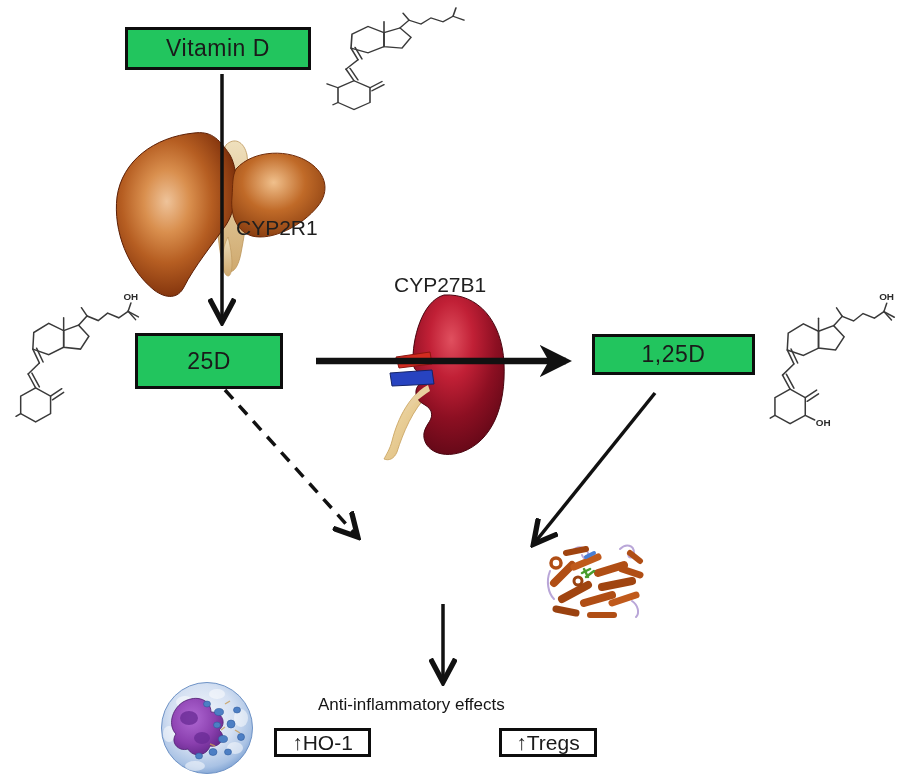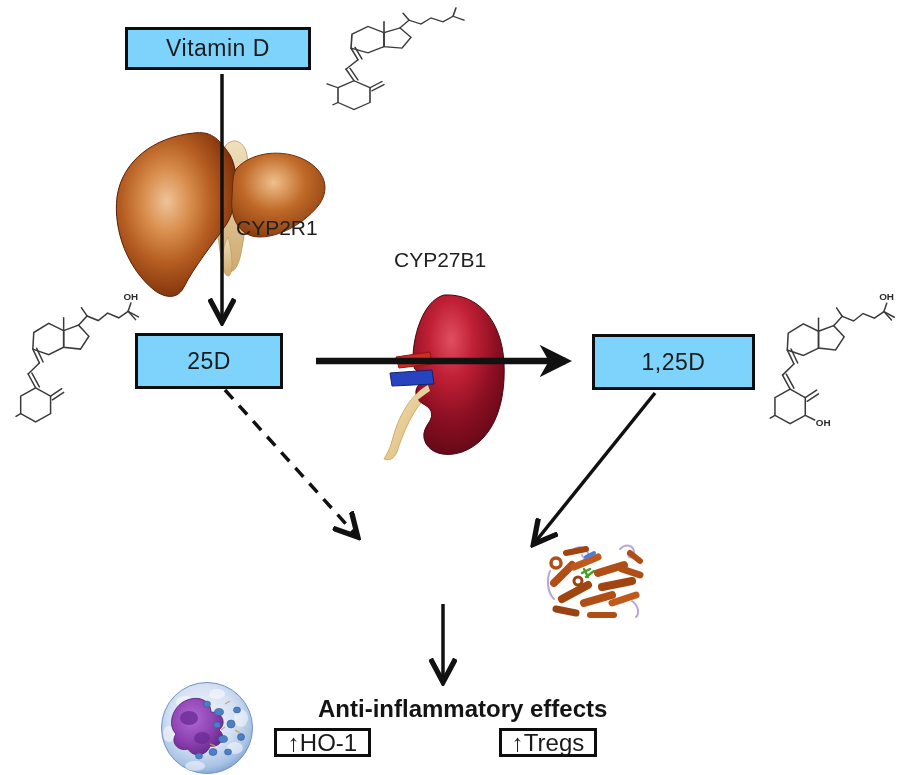--- a/index.html
+++ b/index.html
@@ -1,36 +1,36 @@
 <!DOCTYPE html>
 <html><head>
 <meta charset="utf-8">
 <style>
   html,body{margin:0;padding:0;background:#ffffff;}
   body{font-family:"Liberation Sans", sans-serif; color:#111;}
   #stage{position:relative;width:900px;height:775px;background:#ffffff;overflow:hidden;}
   .node-box{
     position:absolute;
     border:3px solid #0d0d0d;
-    background:#7dd3fc;
+    background:#22c55e;
     display:flex;align-items:center;justify-content:center;
     font-size:23px;color:#1a1a1a;letter-spacing:0.5px;
     z-index:30;box-sizing:border-box;
   }
   .enzyme-label{
     position:absolute;font-size:21px;color:#1f1f1f;z-index:25;white-space:nowrap;
   }
   .effects-title{
-    position:absolute;font-size:24px;color:#141414;z-index:25;white-space:nowrap;font-weight:bold;
+    position:absolute;font-size:17px;color:#141414;z-index:25;white-space:nowrap;
   }
   .effect-box{
     position:absolute;
     border:3px solid #0d0d0d;background:#fff;
     display:flex;align-items:center;justify-content:center;
-    font-size:24px;color:#1a1a1a;z-index:30;box-sizing:border-box;
+    font-size:21px;color:#1a1a1a;z-index:30;box-sizing:border-box;
     white-space:nowrap;
   }
   .illus{position:absolute;z-index:5;}
   #arrow-layer{position:absolute;left:0;top:0;z-index:20;pointer-events:none;}
   .chem text{font-family:"Liberation Sans",sans-serif;font-weight:bold;fill:#2b2b2b;}
 </style>
 </head>
 <body>
 
 <div id="stage">
@@ -229,26 +229,26 @@
     <line x1="316" y1="361" x2="566" y2="361" stroke="#111" stroke-width="6.5" marker-end="url(#ahBig)"></line>
     <line x1="225" y1="390" x2="355" y2="534" stroke="#111" stroke-width="3.5" stroke-dasharray="12 9" marker-end="url(#ah)"></line>
     <line x1="655" y1="393" x2="536" y2="541" stroke="#111" stroke-width="3.5" marker-end="url(#ah)"></line>
     <line x1="443" y1="604" x2="443" y2="678" stroke="#111" stroke-width="3.5" marker-end="url(#ah)"></line>
   </svg>
 
   <div class="node-box" style="left:125px;top:27px;width:186px;height:43px">Vitamin D</div>
 
   <div class="node-box" style="left:135px;top:333px;width:148px;height:56px">25D</div>
 
-  <div class="node-box" style="left:592px;top:334px;width:163px;height:56px">1,25D</div>
+  <div class="node-box" style="left:592px;top:334px;width:163px;height:41px">1,25D</div>
 
 
   <div class="enzyme-label" style="left:236px;top:216px">CYP2R1</div>
 
-  <div class="enzyme-label" style="left:394px;top:248px">CYP27B1</div>
+  <div class="enzyme-label" style="left:394px;top:273px">CYP27B1</div>
 
   <div class="effects-title" style="left:318px;top:695px">Anti-inflammatory effects</div>
 
   <div class="effect-box" style="left:274px;top:728px;width:97px;height:29px">↑HO-1</div>
 
 
   <div class="effect-box" style="left:499px;top:728px;width:98px;height:29px">↑Tregs</div>
 
 </div>
 

